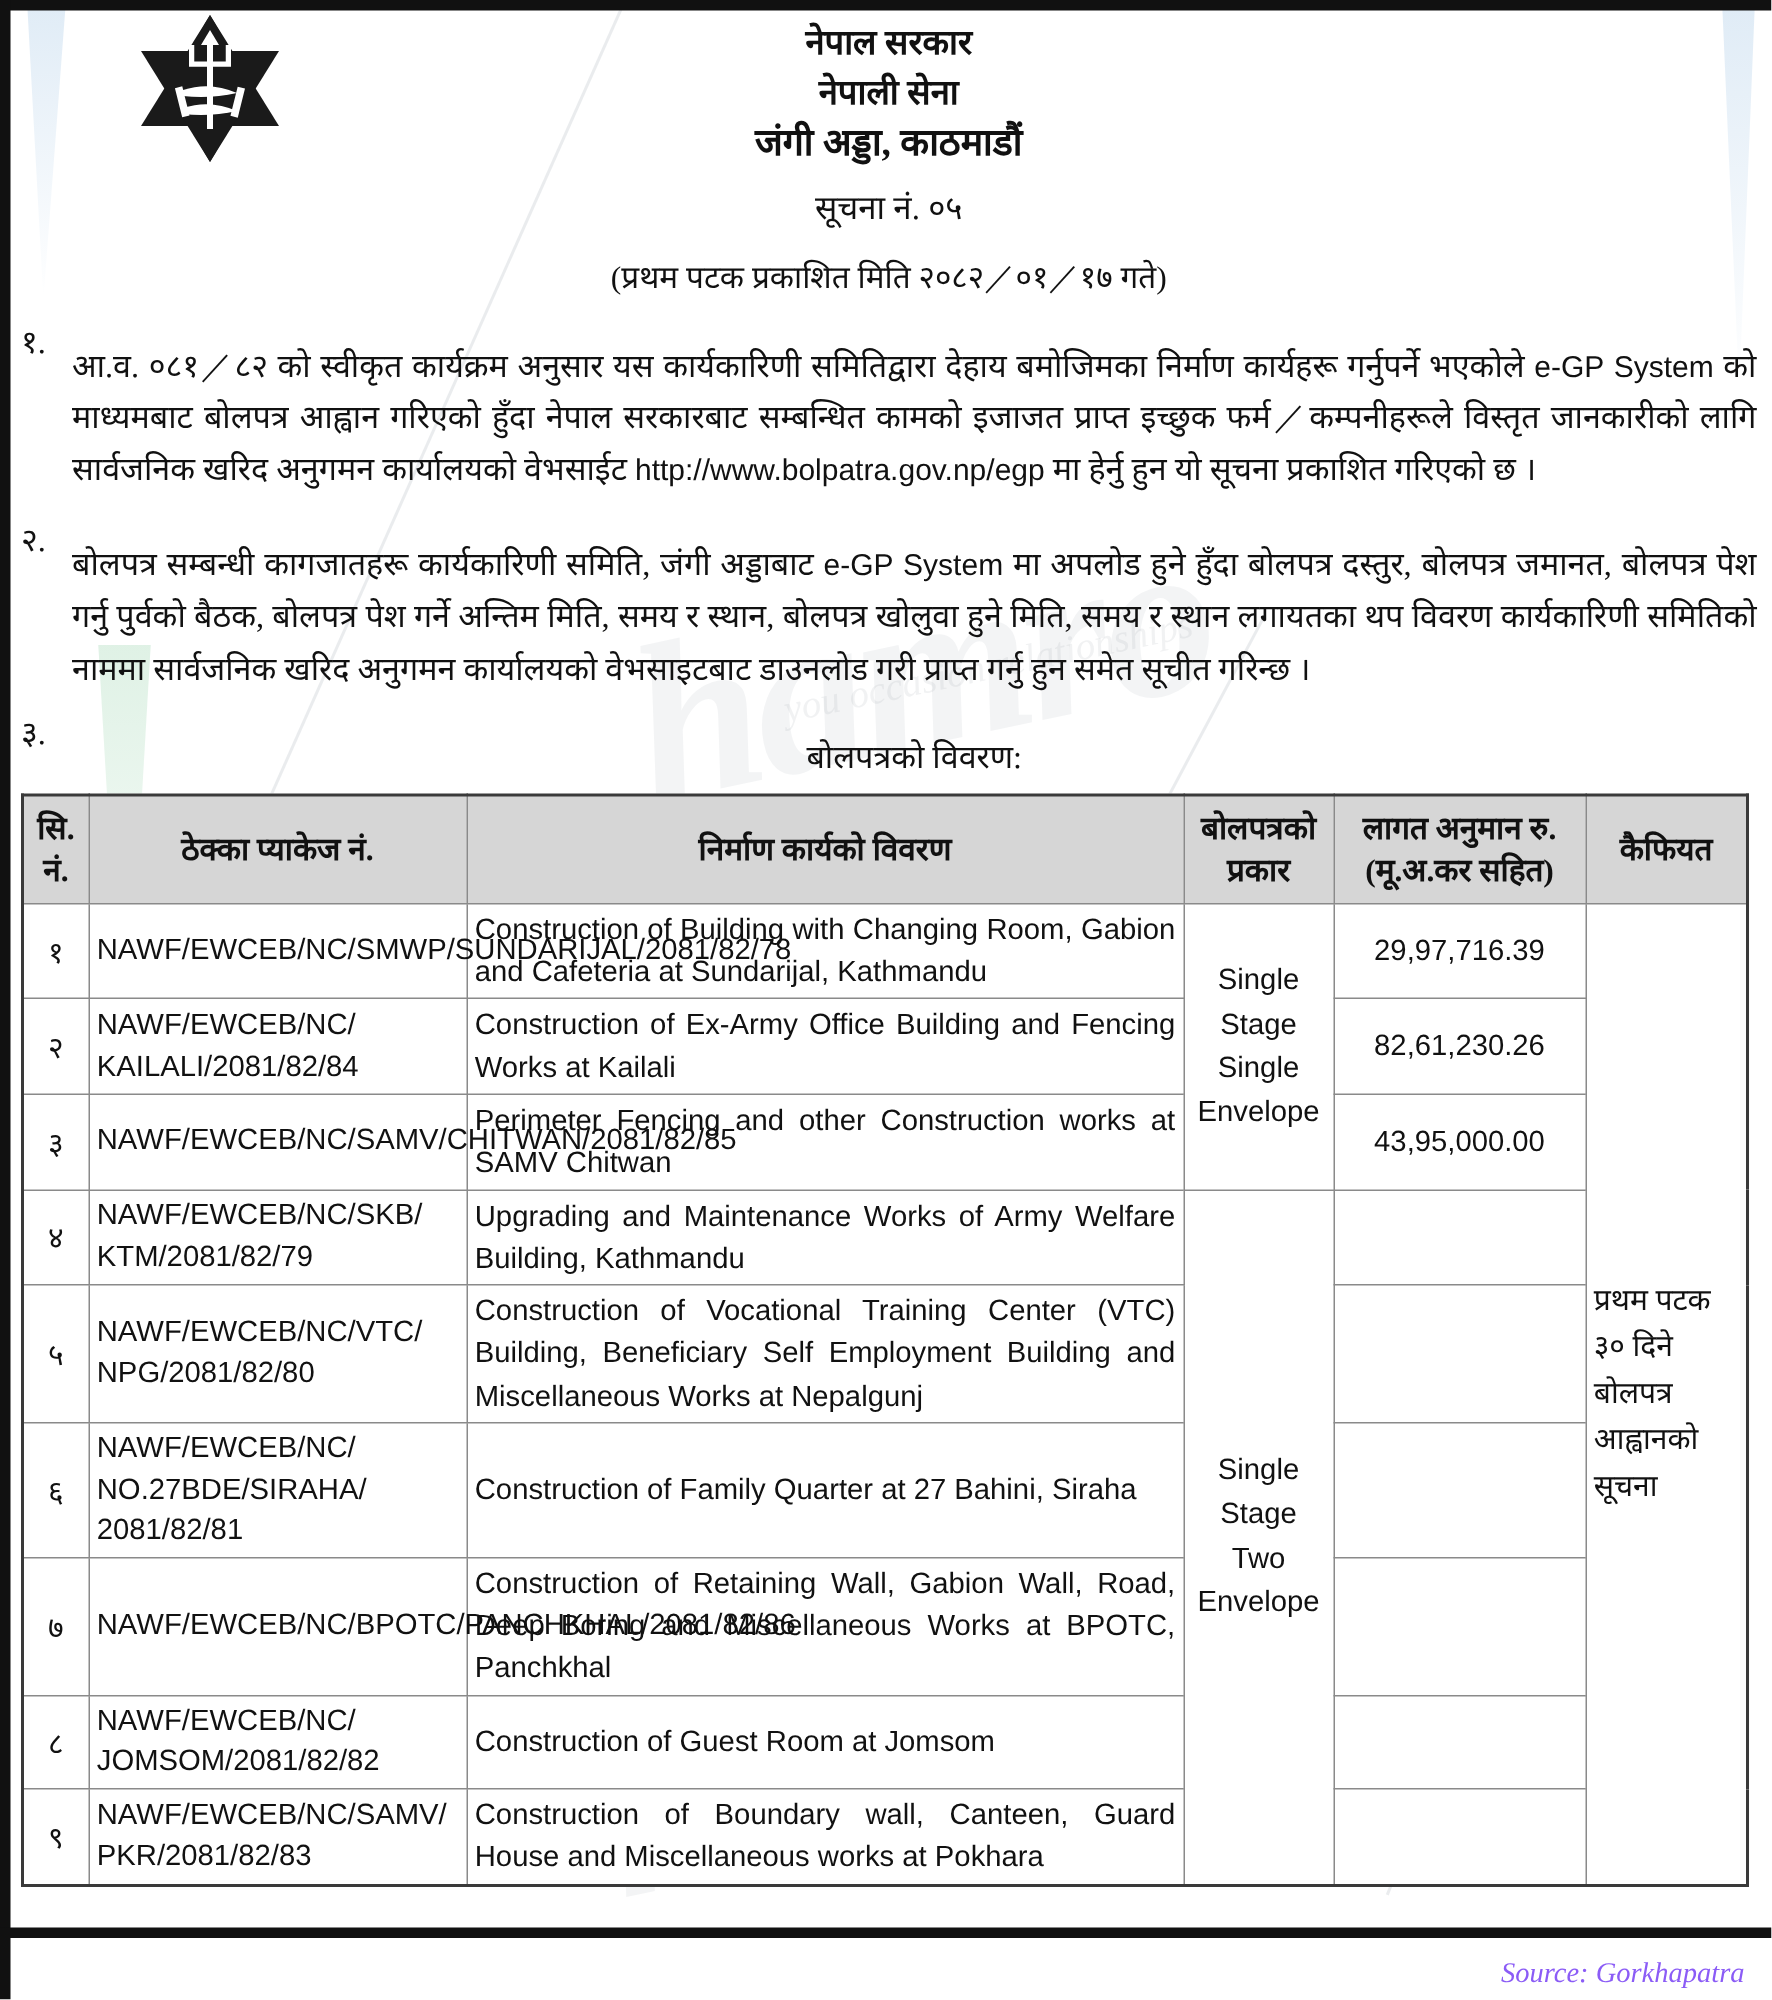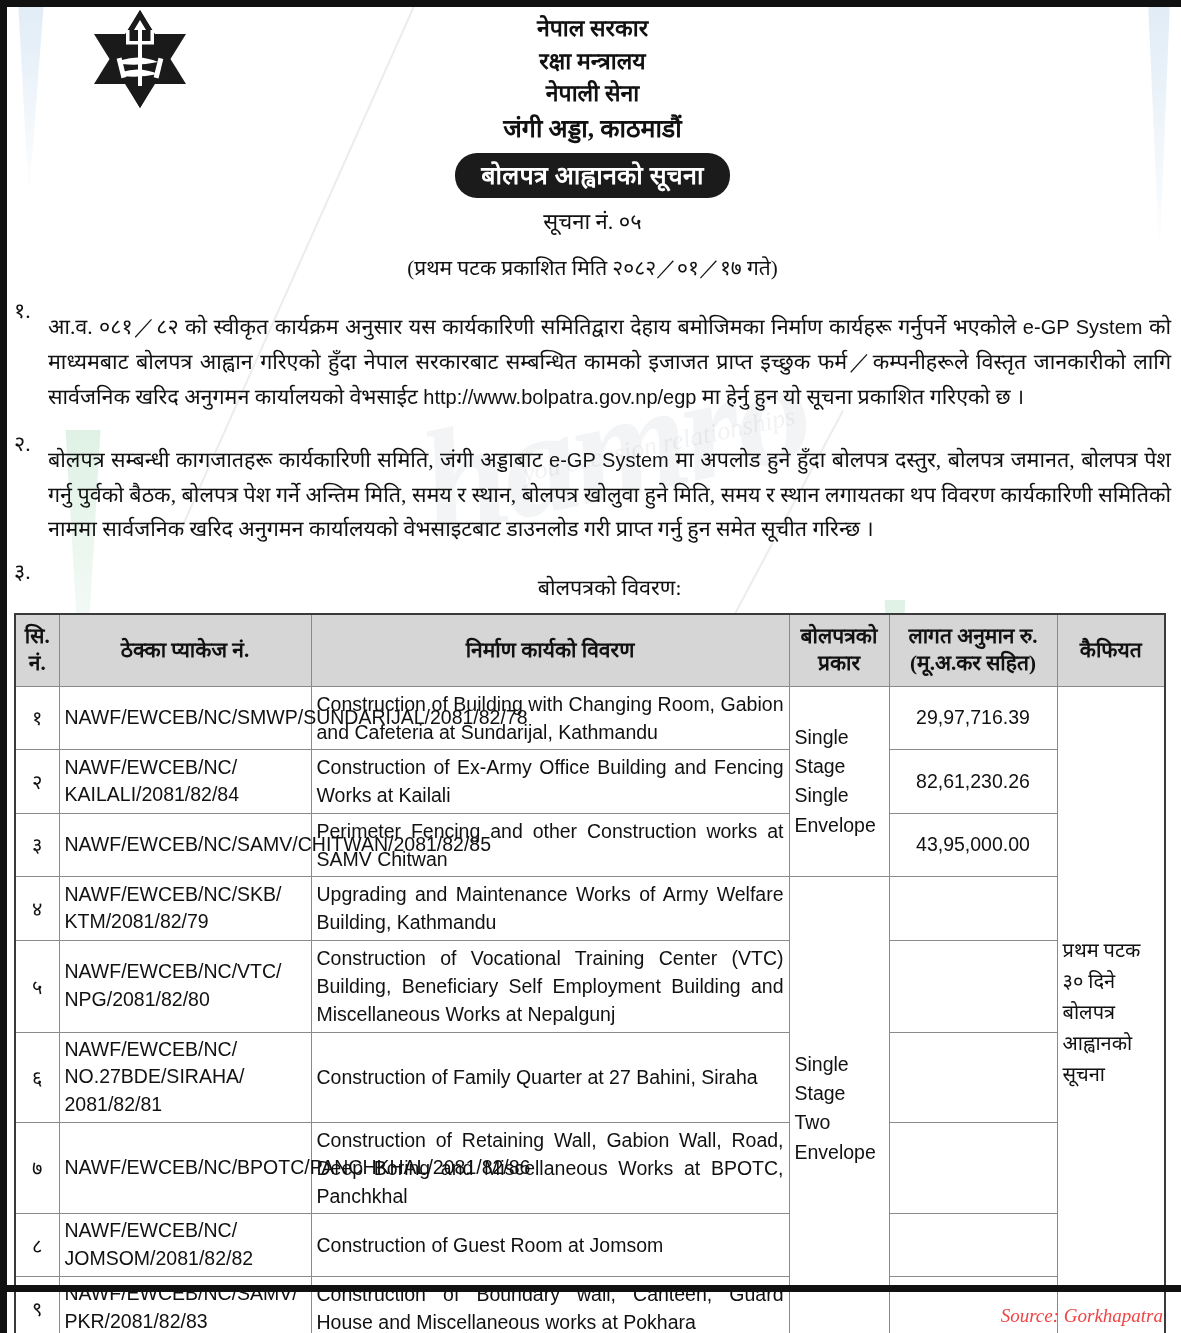--- a/index.html
+++ b/index.html
@@ -168,40 +168,41 @@
   td.desc {
     font-family: "Liberation Sans", sans-serif;
     font-size: 19.5px;
     line-height: 1.45;
     text-align: justify;
     text-justify: inter-word;
   }
   td.type {
     font-family: "Liberation Sans", sans-serif;
     font-size: 19.5px;
+    text-align: center;
     line-height: 1.5;
   }
   td.cost {
     font-family: "Liberation Sans", sans-serif;
     font-size: 19.5px;
     text-align: center;
   }
   td.rem {
     font-family: "Liberation Serif", "DejaVu Sans", serif;
     font-size: 20px;
     line-height: 1.55;
   }
 
   .source {
     position: absolute;
     right: 18px; bottom: 6px;
     font-family: "Liberation Serif", serif;
     font-style: italic;
     font-size: 19px;
-    color: #ef4444;
+    color: #8b5cf6;
     z-index: 30;
   }
 </style>
 </head>
 <body>
 
 <div class="wm wm-ray" style="left:1148px;top:0;width:22px;height:260px;clip-path:polygon(0 0,100% 0,52% 100%);"></div>
 <div class="wm wm-ray" style="left:18px;top:0;width:26px;height:200px;clip-path:polygon(0 0,100% 0,42% 100%);"></div>
 <div class="wm wm-ray" style="left:880px;top:880px;width:30px;height:300px;clip-path:polygon(18% 0,82% 0,50% 100%);"></div>
 <div class="wm wm-ray-g" style="left:60px;top:430px;width:46px;height:300px;clip-path:polygon(12% 0,88% 0,50% 100%);"></div>
@@ -245,27 +246,23 @@
 
         <path d="M36 52 Q54 46 72 54 Q54 58 36 56 Z" fill="#ffffff"></path>
         <path d="M36 64 Q54 58 72 66 Q54 70 36 68 Z" fill="#ffffff"></path>
         <rect x="33" y="50" width="5" height="20" fill="#ffffff" transform="rotate(-14 35 60)"></rect>
         <rect x="70" y="50" width="5" height="20" fill="#ffffff" transform="rotate(14 72 60)"></rect>
       </svg>
     </div>
 
     <div class="head-lines">
       <div class="nep hl1">नेपाल सरकार</div>
-      <div class="nep hl2">रक्षा मन्त्रालय</div>
       <div class="nep hl3">नेपाली सेना</div>
       <div class="nep hl5">जंगी अड्डा, काठमाडौं</div>
 
-      <div class="badge-wrap">
-        <span class="badge">बोलपत्र आह्वानको सूचना</span>
-      </div>
 
       <div class="nep notice-no">सूचना नं. ०५</div>
       <div class="nep pub-date">(प्रथम पटक प्रकाशित मिति २०८२／०१／१७ गते)</div>
     </div>
   </div>
 
   <div class="para p1">
     <div class="num">१.</div>
     <div class="txt"><span>आ.व. ०८१／८२ को स्वीकृत कार्यक्रम अनुसार यस कार्यकारिणी समितिद्वारा देहाय बमोजिमका निर्माण कार्यहरू गर्नुपर्ने भएकोले </span><span class="en">e-GP System</span><span> को माध्यमबाट बोलपत्र आह्वान गरिएको हुँदा नेपाल सरकारबाट सम्बन्धित कामको इजाजत प्राप्त इच्छुक फर्म／कम्पनीहरूले विस्तृत जानकारीको लागि सार्वजनिक खरिद अनुगमन कार्यालयको वेभसाईट </span><span class="en">http://www.bolpatra.gov.np/egp</span><span> मा हेर्नु हुन यो सूचना प्रकाशित गरिएको छ ।</span></div>
   </div>

